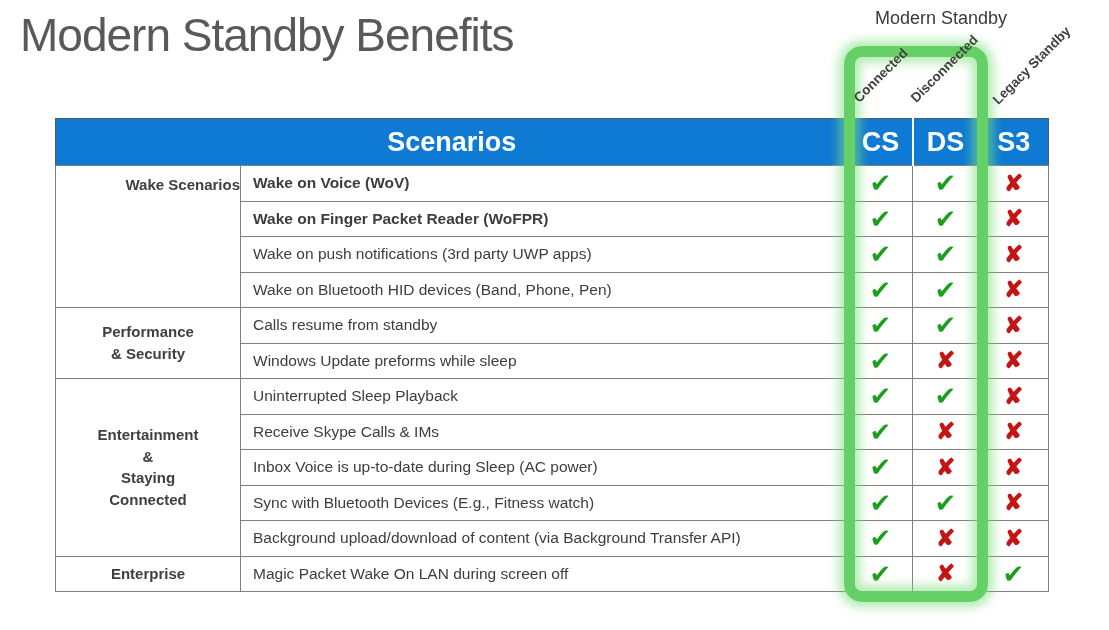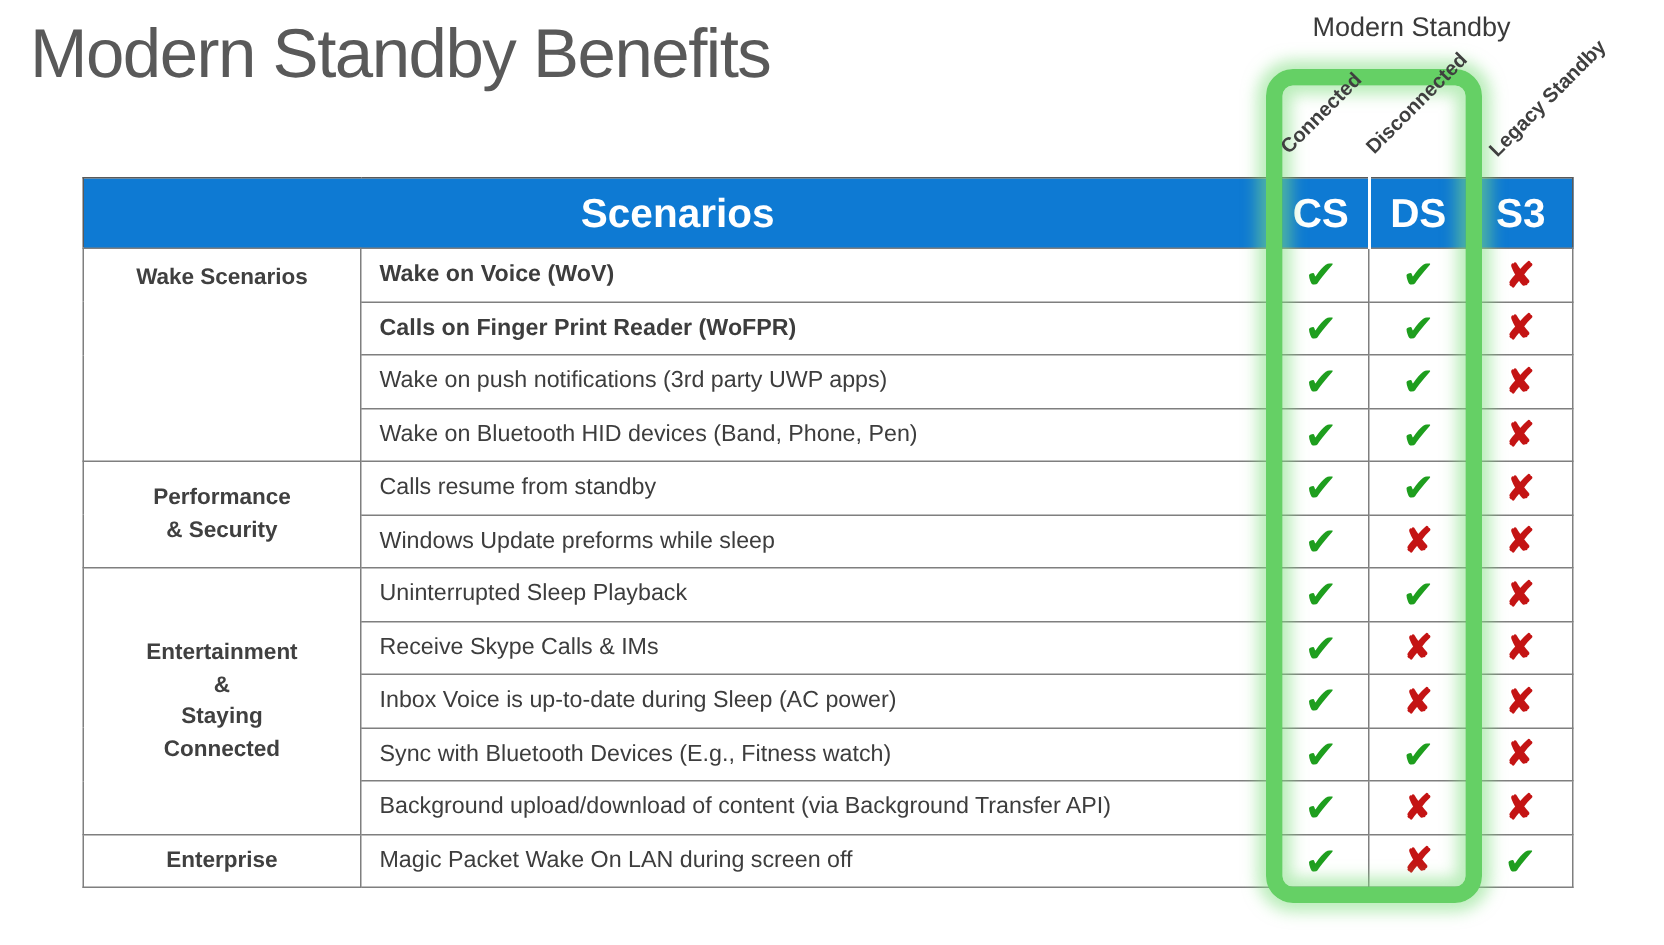--- a/index.html
+++ b/index.html
@@ -41,21 +41,21 @@
   thead th.mark-h{border-left:2px solid #ffffff;}
   thead th.scen-h{letter-spacing:0px;}
   tbody td{
     border:1px solid #7f7f7f;height:34.5px;padding:0;color:#3d3d3d;
     overflow:hidden;
   }
   td.group{
     font-weight:bold;font-size:15px;text-align:center;vertical-align:middle;
     white-space:pre-line;line-height:1.45;color:#404040;
   }
-  td.group.top{vertical-align:top;padding-top:8px;}
+  td.group.top{vertical-align:top;padding-top:8px;text-align:right;}
   td.scenario{font-size:15.5px;padding-left:12px;text-align:left;}
   td.scenario.bold{font-weight:bold;}
   td.mark{text-align:center;font-size:26px;line-height:1;vertical-align:middle;}
   td.mark.check{color:#1e9e1e;}
   td.mark.cross{color:#c41414;font-size:23px;font-weight:bold;}
 </style>
 </head>
 <body>
 
 <div class="title">Modern Standby Benefits</div>
@@ -86,21 +86,21 @@
   </thead>
   <tbody id="benefits-body">
       <tr>
         <td rowspan="4" class="group top">Wake Scenarios</td>
         <td class="scenario bold">Wake on Voice (WoV)</td>
         <td class="mark check">✔</td>
         <td class="mark check">✔</td>
         <td class="mark cross">✘</td>
       </tr>
       <tr>
-        <td class="scenario bold">Calls on Finger Print Reader (WoFPR)</td>
+        <td class="scenario bold">Wake on Finger Packet Reader (WoFPR)</td>
         <td class="mark check">✔</td>
         <td class="mark check">✔</td>
         <td class="mark cross">✘</td>
       </tr>
       <tr>
         <td class="scenario">Wake on push notifications (3rd party UWP apps)</td>
         <td class="mark check">✔</td>
         <td class="mark check">✔</td>
         <td class="mark cross">✘</td>
       </tr>

